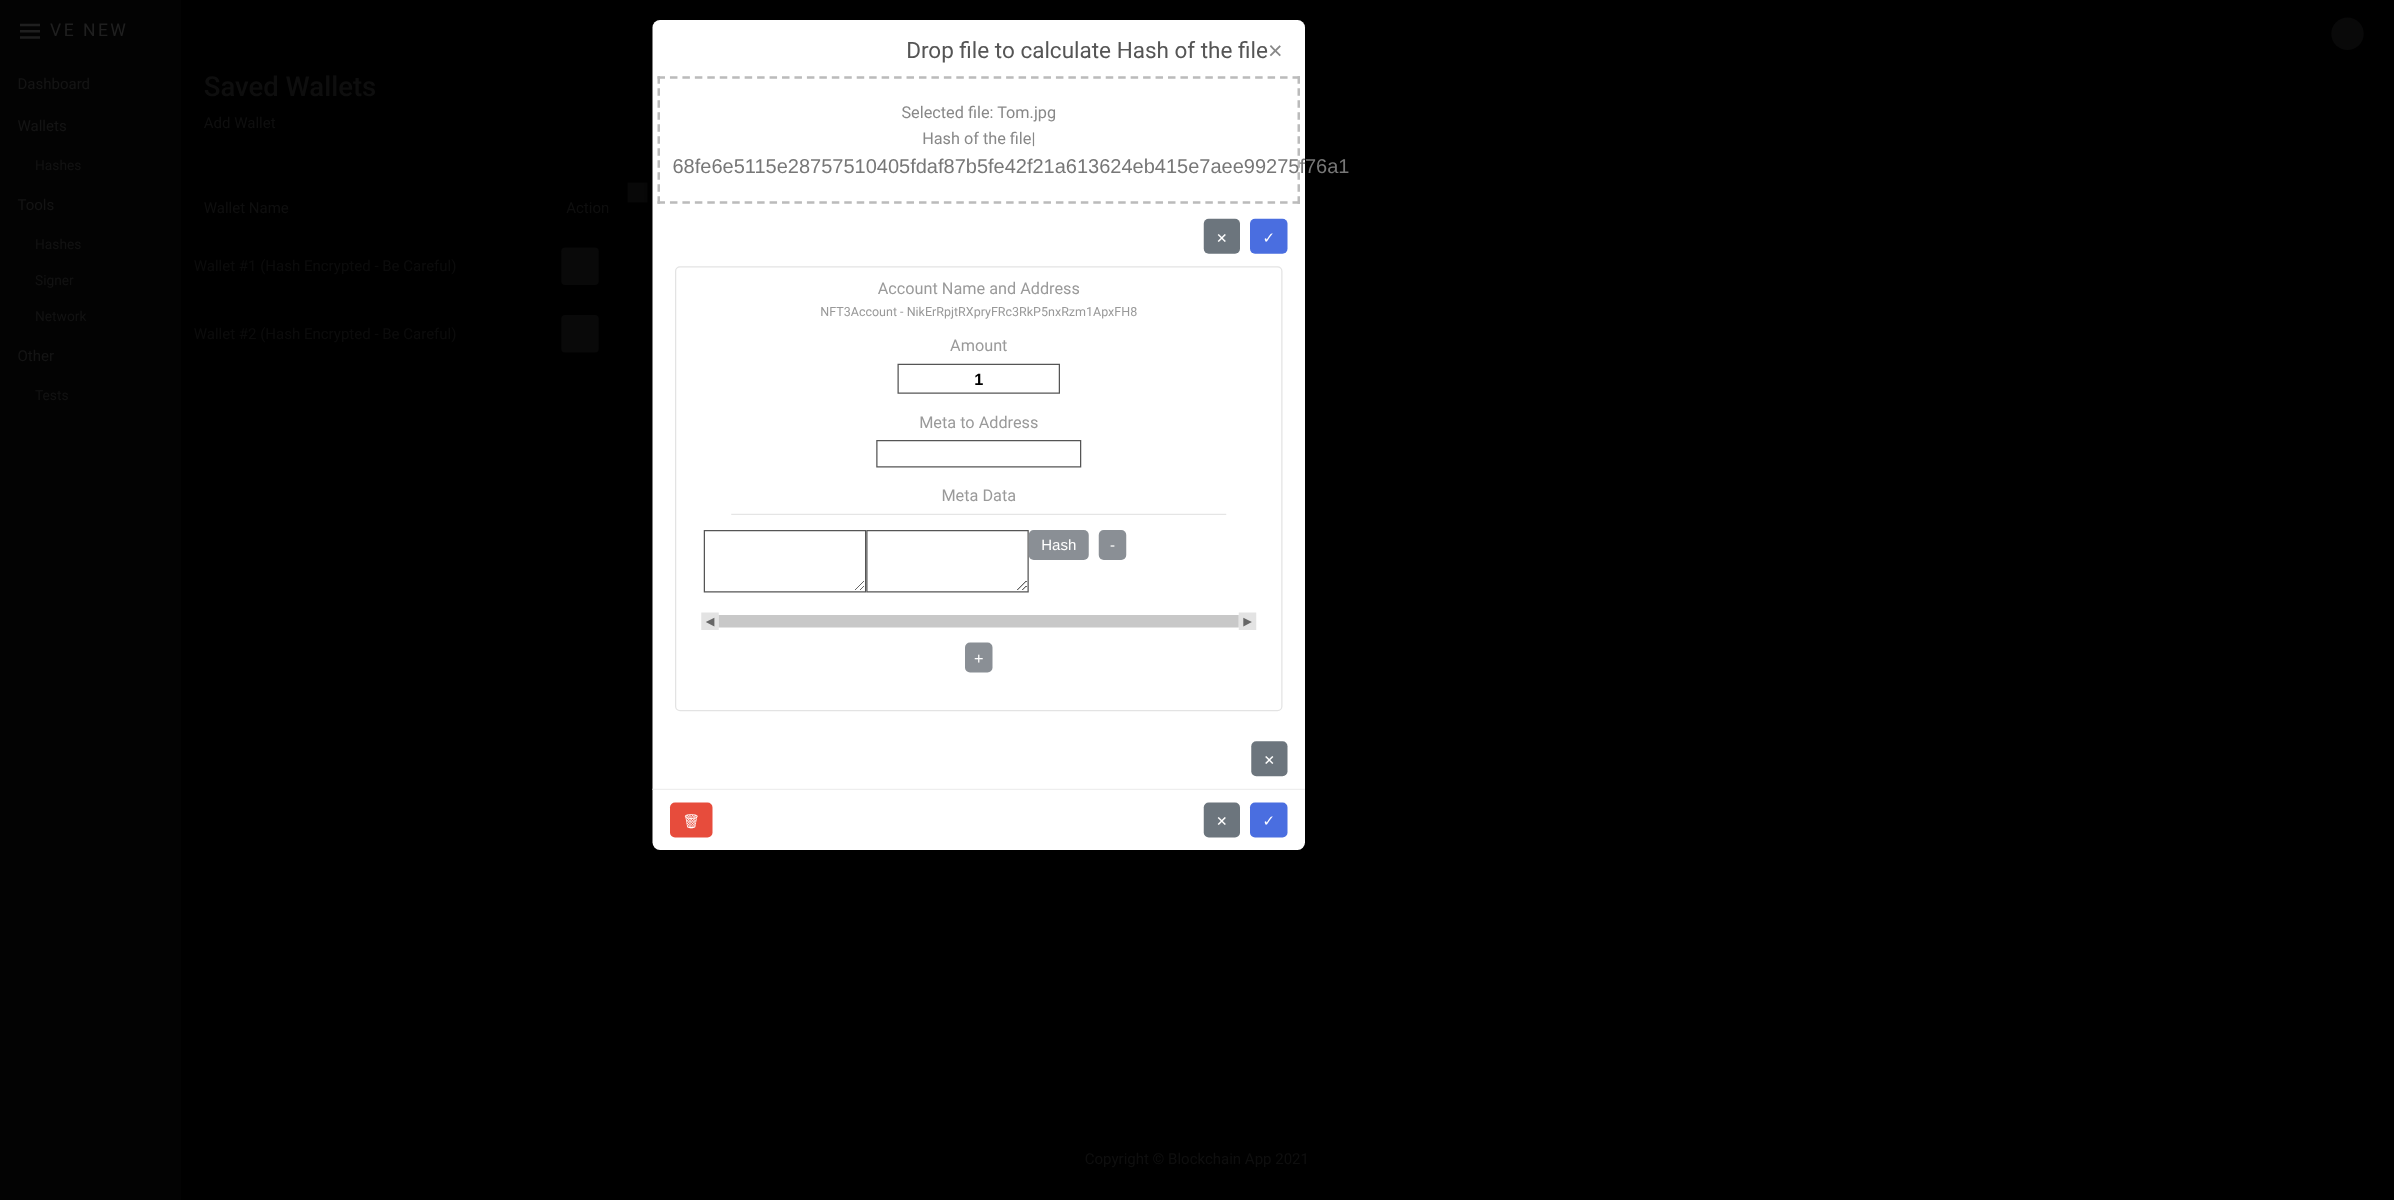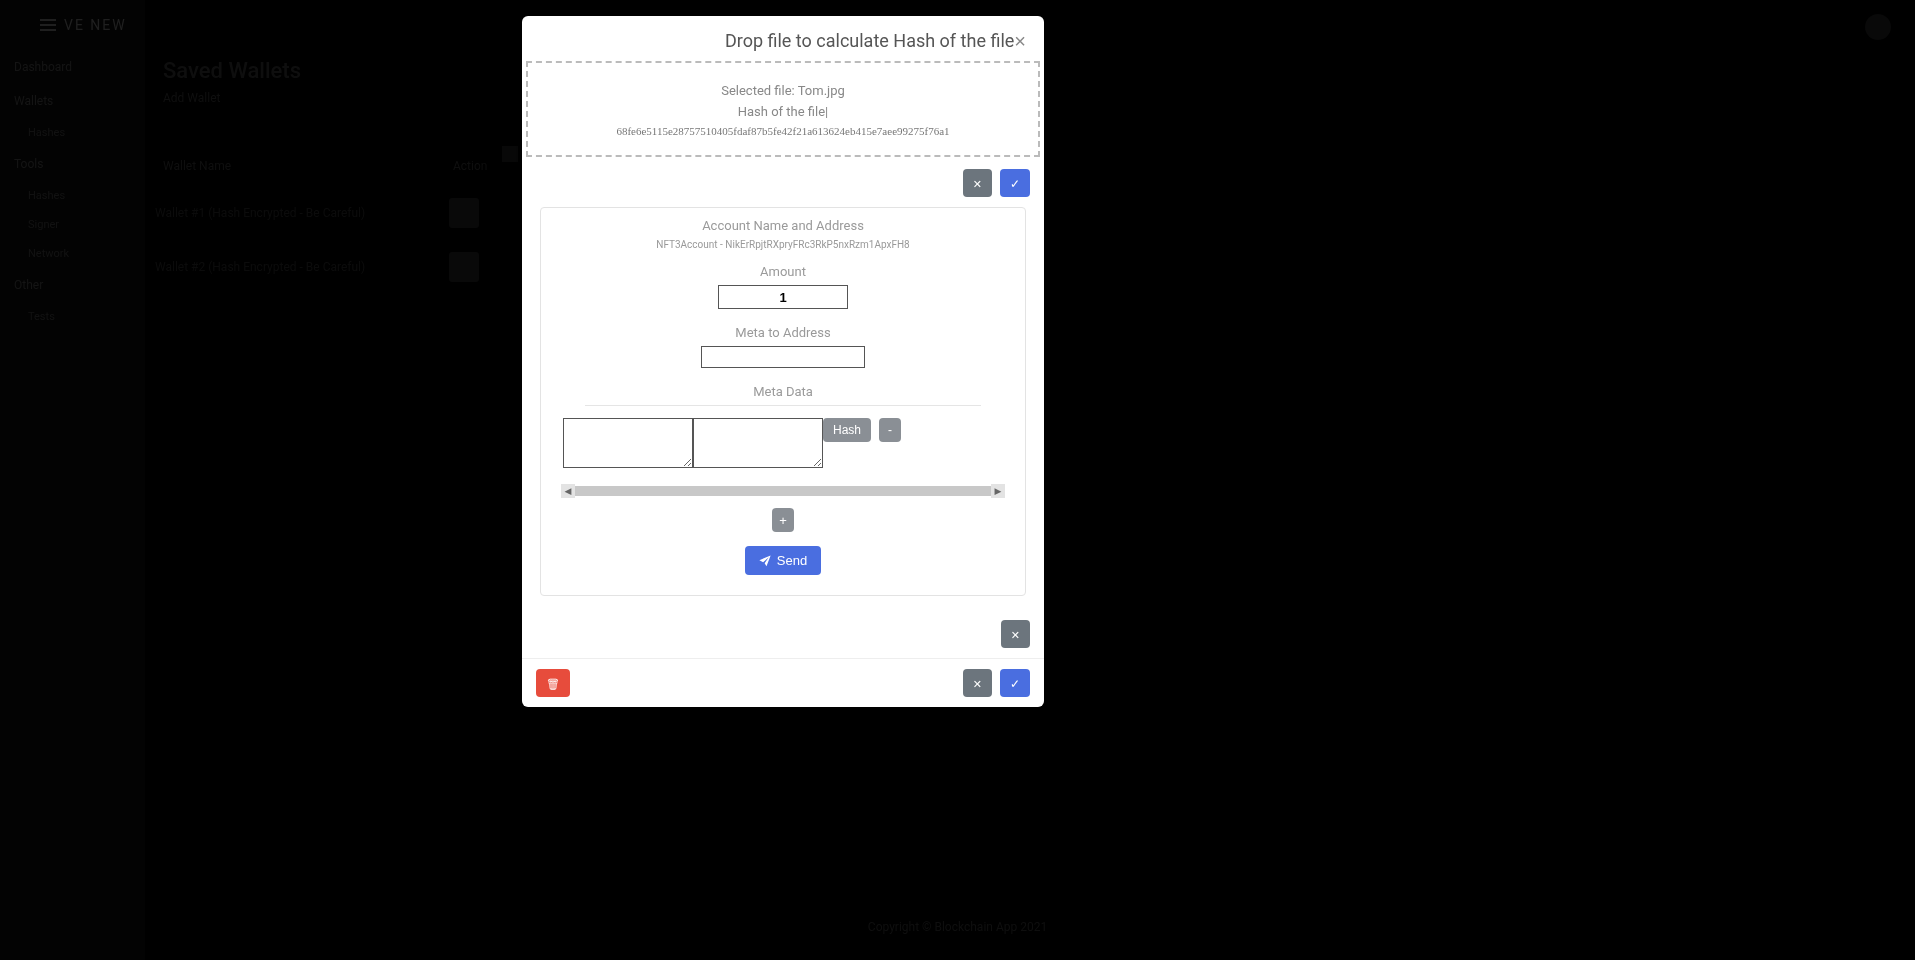--- a/index.html
+++ b/index.html
@@ -11,21 +11,21 @@
       position: relative;
       overflow: hidden;
     }
     
     
     .app-bg { position: absolute; inset: 0; background: #000; }
     .sidebar {
       position: absolute; left: 0; top: 0; width: 145px; height: 100%;
       background: #0a0a0a; color: #333;
     }
-    .sidebar-header { padding: 16px; font-size: 14px; letter-spacing: 2px; color: #5a5a5a; display: flex; align-items: center; gap: 8px; margin-left: 24px; }
+    .sidebar-header { padding: 16px; font-size: 14px; letter-spacing: 2px; color: #5a5a5a; display: flex; align-items: center; gap: 8px; }
     .burger { display: inline-block; width: 16px; }
     .burger span { display: block; height: 2px; background: #5a5a5a; margin: 3px 0; }
     .nav-item { padding: 10px 14px; font-size: 12px; color: #3a3a3a; display: flex; align-items: center; gap: 8px; }
     .nav-sub { padding: 8px 14px 8px 28px; font-size: 11px; color: #333; }
     .status-circle { position: absolute; top: 14px; right: 24px; width: 26px; height: 26px; border-radius: 50%; background: #1a1a1a; }
     
     .main-bg {
       position: absolute; left: 155px; top: 40px; right: 20px; bottom: 20px;
       color: #222;
     }
@@ -63,35 +63,35 @@
     .modal-close { font-size: 20px; color: #888; cursor: pointer; background: none; border: none; line-height: 1; }
     
     .dropzone {
       margin: 0 4px;
       border: 2px dashed #bbb;
       padding: 14px 10px 18px;
       text-align: center;
       color: #888;
     }
     .dropzone-line { font-size: 13px; margin: 6px 0; }
-    .hash-text { font-family: Liberation Serif, serif; font-size: 11px; color: #777; margin-top: 6px; }
+    .hash-text { font-family: Liberation Sans, sans-serif; font-size: 16px; color: #777; margin-top: 6px; }
     
     .hash-actions { padding: 12px 14px; display: flex; justify-content: flex-end; gap: 8px; }
     
     .btn { border: none; border-radius: 4px; padding: 6px 10px; font-size: 13px; cursor: pointer; display: inline-flex; align-items: center; justify-content: center; min-width: 28px; height: 28px; }
     .btn-gray { background: #6c757d; color: #fff; }
     .btn-blue { background: #4a6ee0; color: #fff; }
     .btn-red { background: #e74c3c; color: #fff; }
     
     
     .inner-card {
       margin: -2px 18px 14px;
       border: 1px solid #e3e3e3;
       border-radius: 4px;
-      padding: 4px 14px 20px;
+      padding: 4px 14px 30px;
       text-align: center;
       color: #888;
     }
     .inner-label { font-size: 13px; color: #9a9a9a; margin: 6px 0; }
     .account-line { font-size: 10px; color: #999; margin-bottom: 14px; }
     .num-input {
       width: 130px; height: 24px; border: 1px solid #555; text-align: center;
       font-size: 13px; font-weight: 600; margin-bottom: 10px;
     }
     .addr-input {
@@ -241,28 +241,20 @@
       </div>
       
       <div class="scroll-row">
         <div class="scroll-arrow">◀</div>
         <div class="scroll-track"></div>
         <div class="scroll-arrow">▶</div>
       </div>
       
       <button class="plus-btn">+</button>
       
-      <div>
-        <button class="send-btn">
-          <svg class="paper-plane" viewBox="0 0 16 16">
-              <path d="M15.5.5L.5 7l5 2.5L13 3l-5.5 8L10 15 15.5.5z"></path>
-            </svg>
-          <span>Send</span>
-        </button>
-      </div>
     </div>
   </div>
 
   <div class="inner-close-row">
     <button class="btn btn-gray">
         <span class="icon-x"></span>
       </button>
   </div>
 
   <div class="modal-footer">

